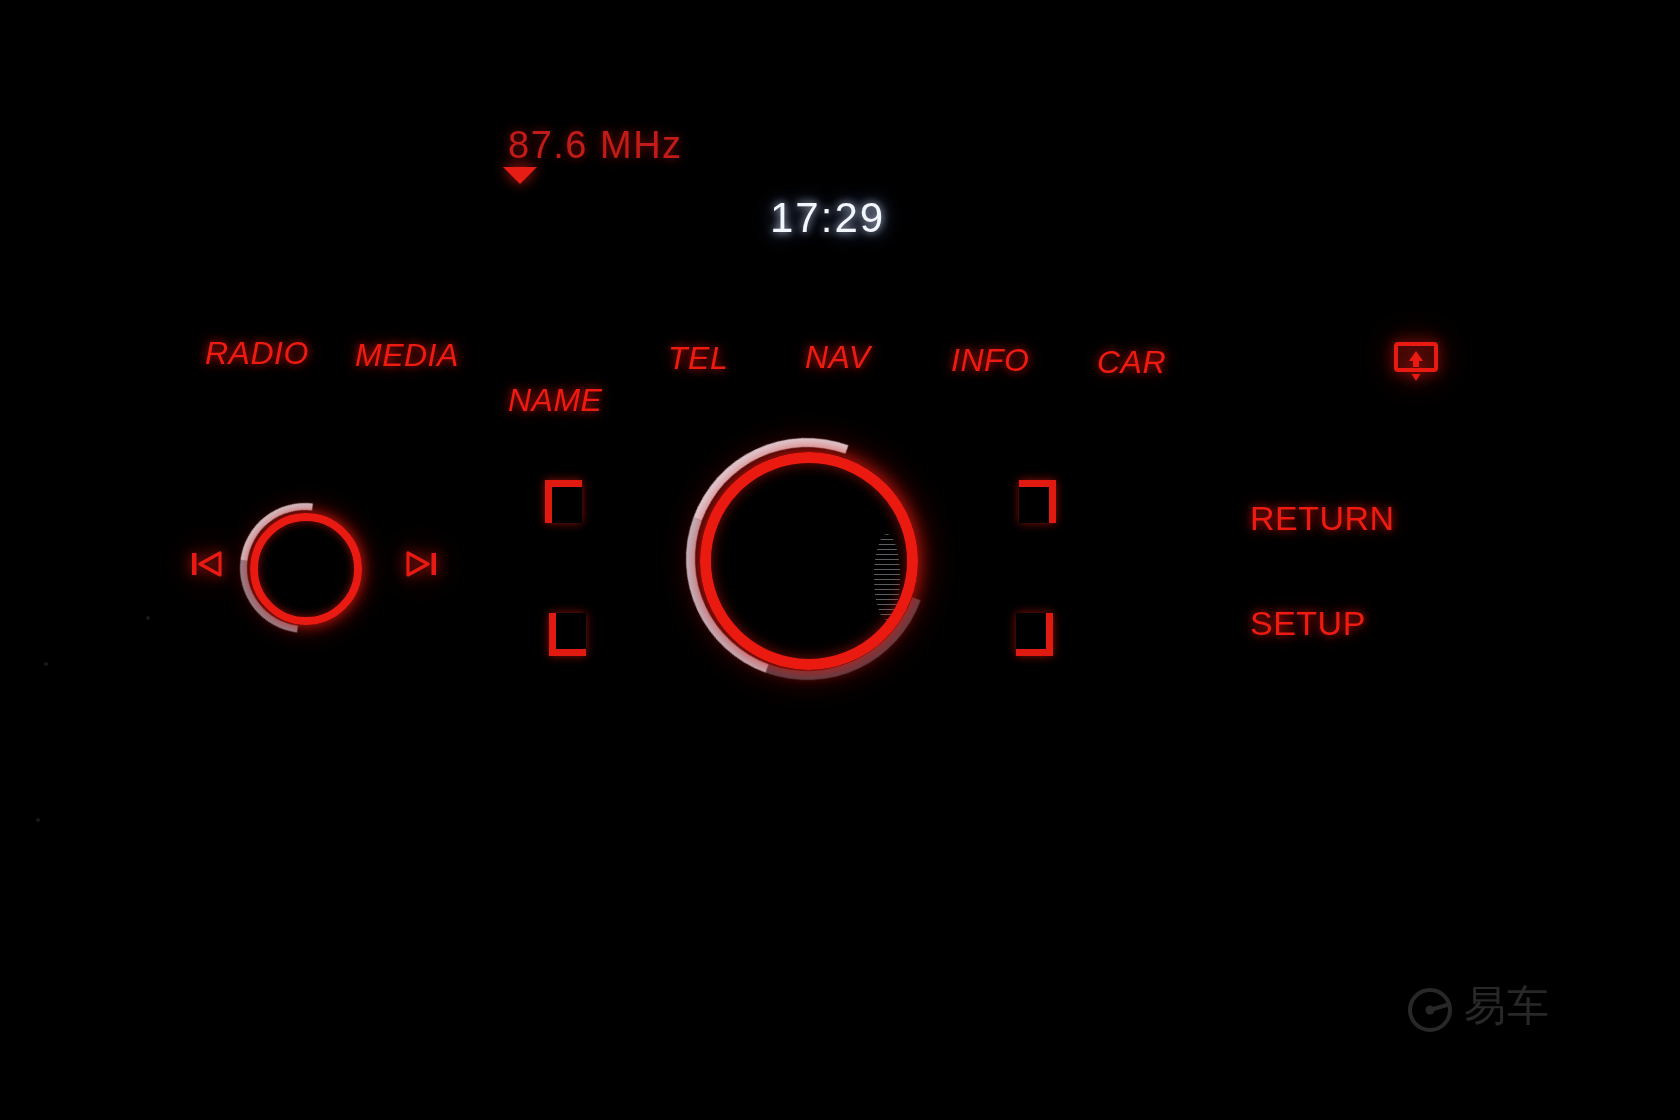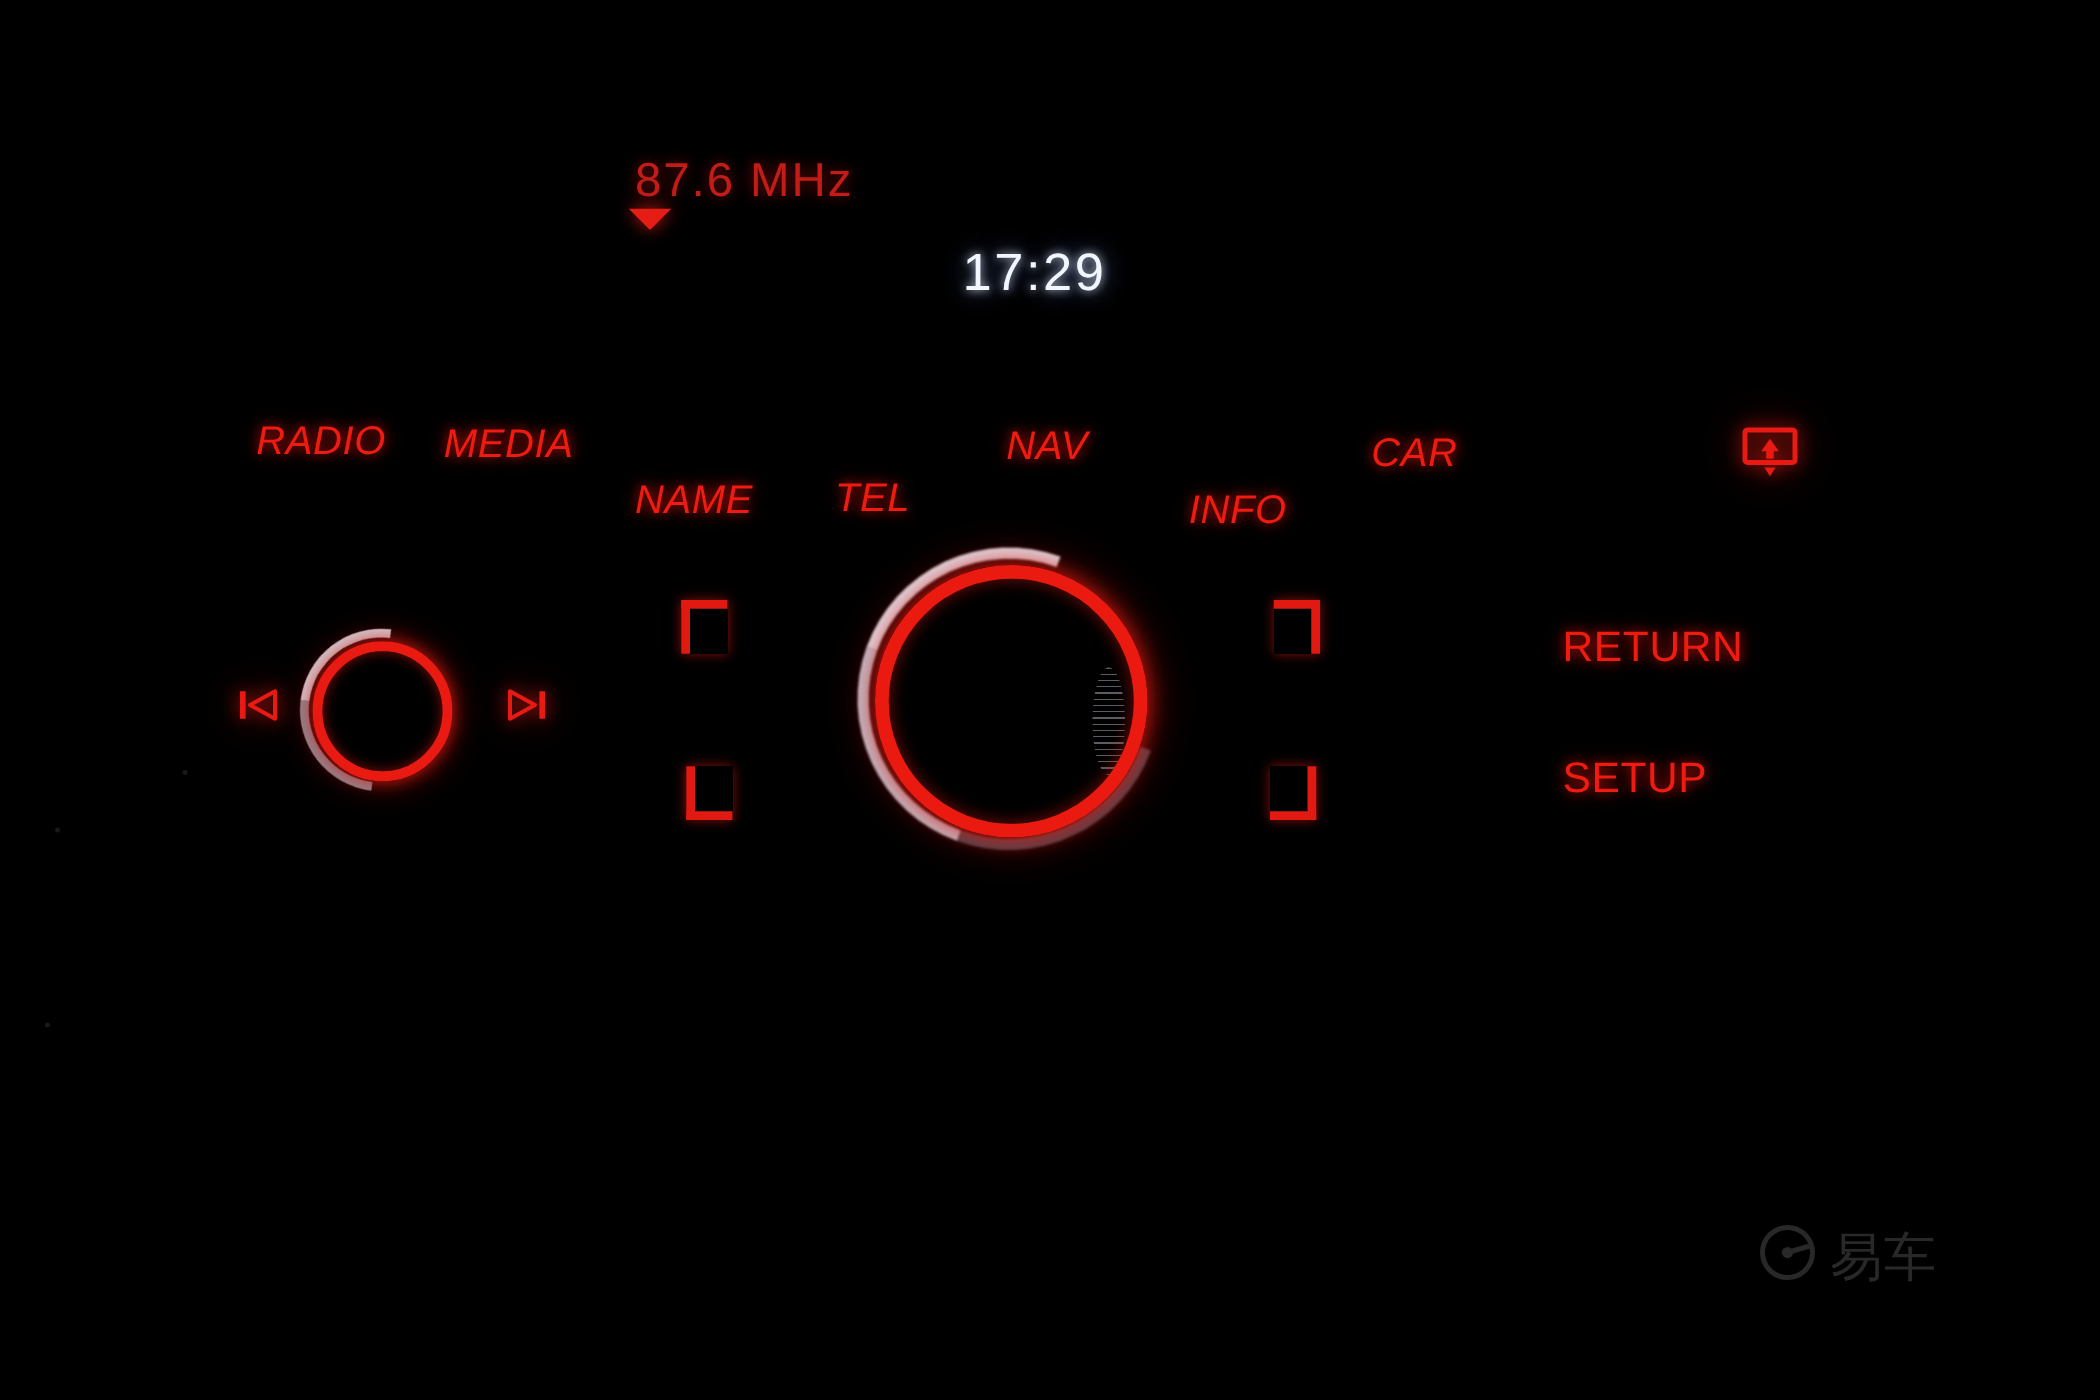--- a/index.html
+++ b/index.html
@@ -156,21 +156,21 @@
     white-space: nowrap;
     transform: translateY(-50%);
     margin-left: 28px;
   }
 
   
   #watermark {
     left: 1406px;
     top: 978px;
     display: flex;
-    align-items: flex-start;
+    align-items: flex-end;
     gap: 10px;
     color: #2b2b2b;
     opacity: 0.95;
   }
   #watermark-text {
     font-size: 42px;
     letter-spacing: 1px;
     color: #2b2b2b;
     font-family: "DejaVu Sans", sans-serif;
   }
@@ -189,25 +189,25 @@
   <div class="abs" id="freq-marker"></div>
 
   <div class="abs" id="clock">17:29</div>
 
   <div class="abs menu-label" style="left:205px; top:353px;">RADIO</div>
 
   <div class="abs menu-label" style="left:355px; top:355px;">MEDIA</div>
 
   <div class="abs menu-label" style="left:508px; top:356px;margin-top:44px;">NAME</div>
 
-  <div class="abs menu-label" style="left:668px; top:358px;margin-top:40px;">TEL</div>
+  <div class="abs menu-label" style="left:668px; top:358px;">TEL</div>
 
   <div class="abs menu-label" style="left:805px; top:357px;">NAV</div>
 
-  <div class="abs menu-label" style="left:951px; top:360px;margin-top:48px;">INFO</div>
+  <div class="abs menu-label" style="left:951px; top:360px;">INFO</div>
 
   <div class="abs menu-label" style="left:1097px; top:362px;">CAR</div>
 
   <div class="abs" id="eject-icon">
     <svg viewBox="0 0 46 40" width="46" height="40" aria-hidden="true">
       <rect x="3" y="3" width="40" height="26" rx="2" ry="2" fill="none" stroke="#e81a11" stroke-width="4"></rect>
       <path d="M23 10 L30 20 L26 20 L26 26 L20 26 L20 20 L16 20 Z" fill="#e81a11"></path>
       <path d="M23 40 L27.5 33 L18.5 33 Z" fill="#e81a11"></path>
     </svg>
   </div>

